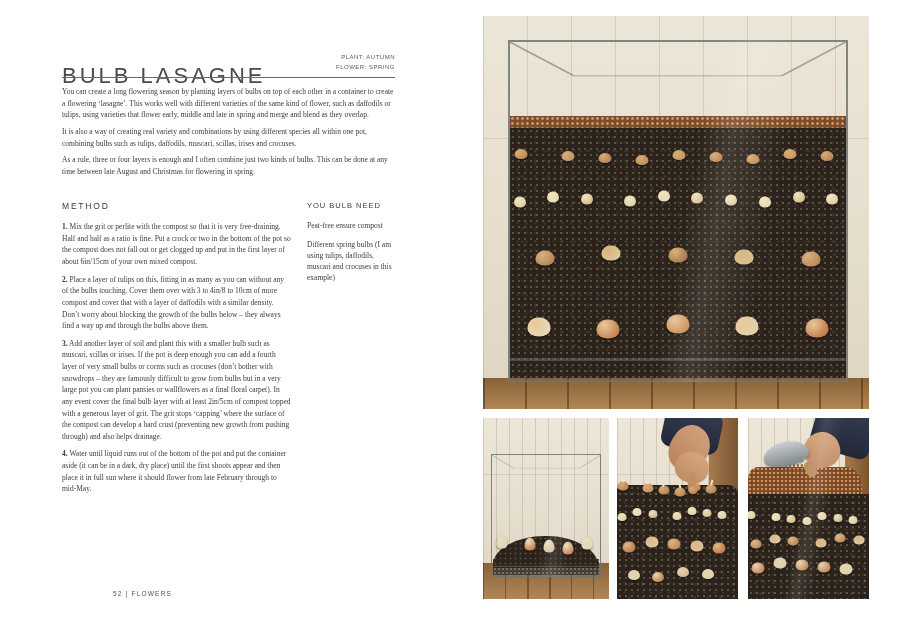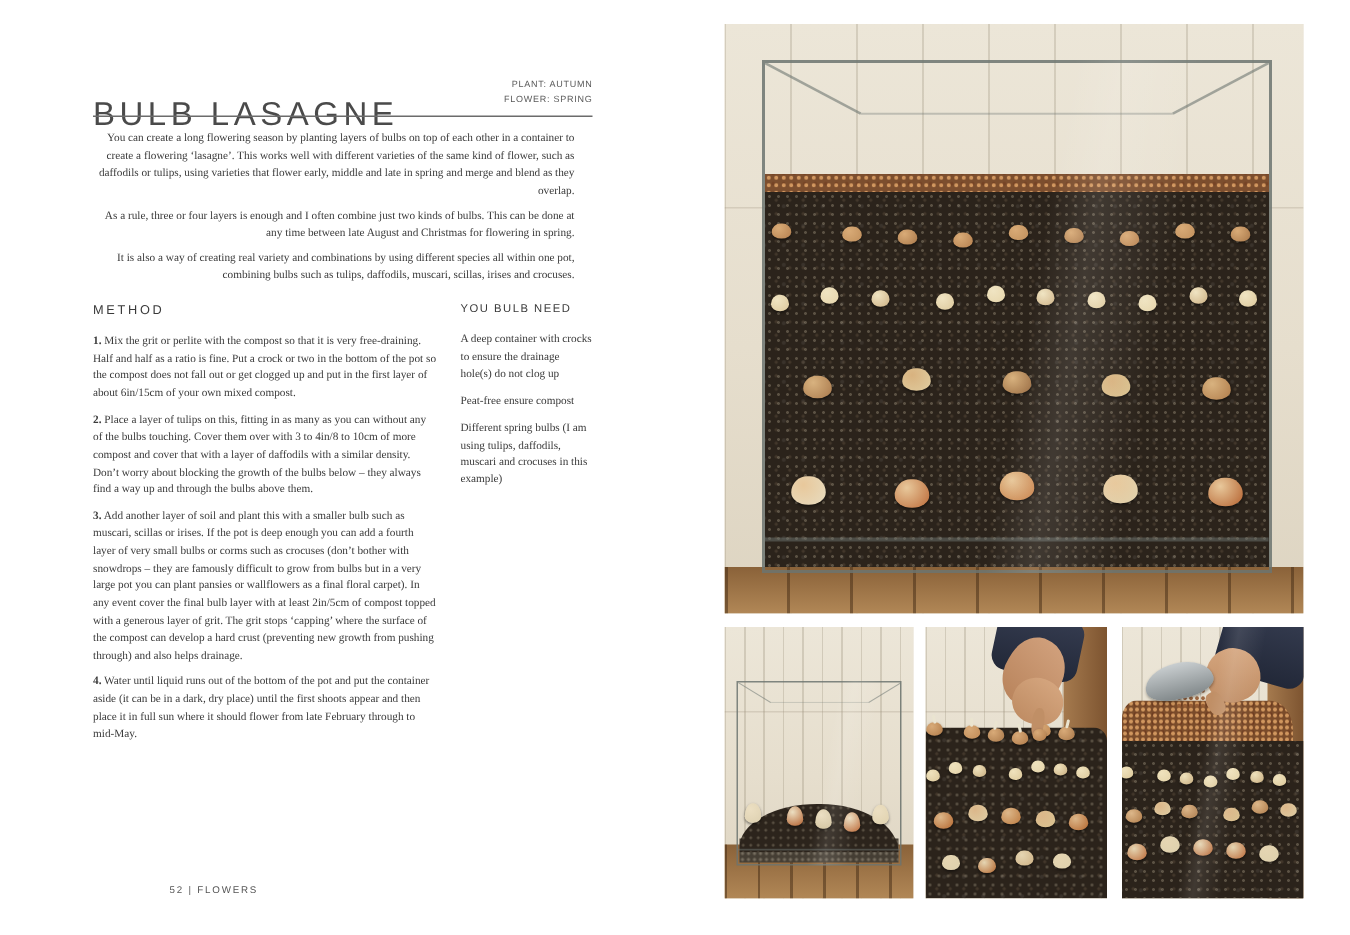--- a/index.html
+++ b/index.html
@@ -15,21 +15,21 @@
     font-family:Liberation Sans, sans-serif;
     font-size:22px;font-weight:300;letter-spacing:3px;color:#4a4a4a;
   }
   #meta{
     position:absolute;left:295px;top:53px;width:100px;text-align:right;
     font-family:"Liberation Sans", sans-serif;
     font-size:6px;letter-spacing:.5px;color:#5a5a5a;line-height:1.6;
   }
   #title-rule{position:absolute;left:62px;top:77px;width:333px;height:1px;background:#6b6b6b;}
   #intro{position:absolute;left:62px;top:86px;width:333px;font-size:7.5px;line-height:1.55;}
-  #intro p{margin:0 12px 5px 0;text-align:right;}
+  #intro p{margin:0 0 5px 0;}
   .colhead{
     font-family:"Liberation Sans", sans-serif;font-weight:400;
     letter-spacing:1.8px;font-size:8.5px;color:#3a3a3a;margin:0 0 8px 0;
   }
   #method{position:absolute;left:62px;top:200px;width:229px;font-size:7.5px;line-height:1.55;}
   #method p.step{margin:0 0 6px 0;}
   #method b{font-weight:700;}
   #need{position:absolute;left:307px;top:200px;width:88px;font-size:7.5px;line-height:1.5;}
   #need .colhead{font-size:7.5px;letter-spacing:1px;margin-bottom:9px;}
   #need p{margin:0 0 7px 0;}
@@ -114,35 +114,34 @@
 
 <div id="meta">
   <div>PLANT: AUTUMN</div>
   <div>FLOWER: SPRING</div>
 </div>
 
 <div id="title-rule"></div>
 
 <div id="intro">
   <p>You can create a long flowering season by planting layers of bulbs on top of each other in a container to create a flowering ‘lasagne’. This works well with different varieties of the same kind of flower, such as daffodils or tulips, using varieties that flower early, middle and late in spring and merge and blend as they overlap.</p>
+  <p>It is also a way of creating real variety and combinations by using different species all within one pot, combining bulbs such as tulips, daffodils, muscari, scillas, irises and crocuses.</p>
   <p>As a rule, three or four layers is enough and I often combine just two kinds of bulbs. This can be done at any time between late August and Christmas for flowering in spring.</p>
-  <p>It is also a way of creating real variety and combinations by using different species all within one pot, combining bulbs such as tulips, daffodils, muscari, scillas, irises and crocuses.</p>
 </div>
 
 <div id="method">
   <h3 class="colhead">METHOD</h3>
   <p class="step"><b>1.</b> <span>Mix the grit or perlite with the compost so that it is very free-draining. Half and half as a ratio is fine. Put a crock or two in the bottom of the pot so the compost does not fall out or get clogged up and put in the first layer of about 6in/15cm of your own mixed compost.</span></p>
   <p class="step"><b>2.</b> <span>Place a layer of tulips on this, fitting in as many as you can without any of the bulbs touching. Cover them over with 3 to 4in/8 to 10cm of more compost and cover that with a layer of daffodils with a similar density. Don’t worry about blocking the growth of the bulbs below – they always find a way up and through the bulbs above them.</span></p>
   <p class="step"><b>3.</b> <span>Add another layer of soil and plant this with a smaller bulb such as muscari, scillas or irises. If the pot is deep enough you can add a fourth layer of very small bulbs or corms such as crocuses (don’t bother with snowdrops – they are famously difficult to grow from bulbs but in a very large pot you can plant pansies or wallflowers as a final floral carpet). In any event cover the final bulb layer with at least 2in/5cm of compost topped with a generous layer of grit. The grit stops ‘capping’ where the surface of the compost can develop a hard crust (preventing new growth from pushing through) and also helps drainage.</span></p>
   <p class="step"><b>4.</b> <span>Water until liquid runs out of the bottom of the pot and put the container aside (it can be in a dark, dry place) until the first shoots appear and then place it in full sun where it should flower from late February through to mid-May.</span></p>
 </div>
 
 <div id="need">
   <h3 class="colhead">YOU BULB NEED</h3>
-  <p>A deep container with crocks to ensure the drainage hole(s) do not clog up</p>
   <p>Peat-free ensure compost</p>
   <p>Different spring bulbs (I am using tulips, daffodils, muscari and crocuses in this example)</p>
 </div>
 
 <div id="page-footer">52 | FLOWERS</div>
 
 <div class="photo" id="photo-main" aria-label="Cross-section of a glass container showing four layers of spring bulbs in dark compost topped with red-brown grit, standing on a wooden table against cream painted boards">
   <div class="wall planks"></div>
   <div class="floor" style="height:7.8%;"></div>
   <div class="soil">

